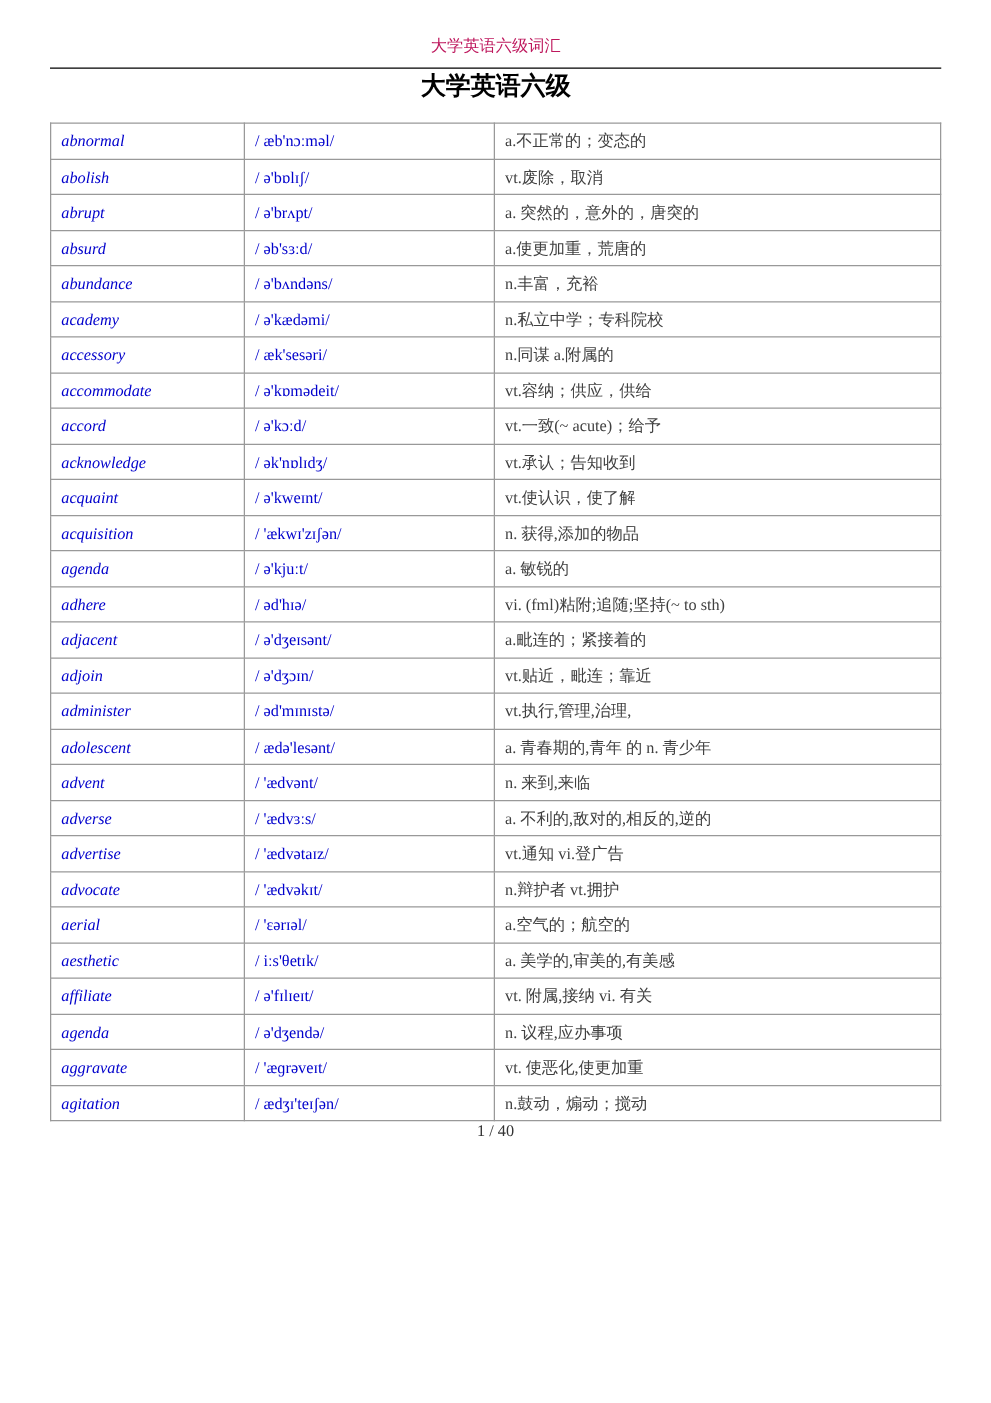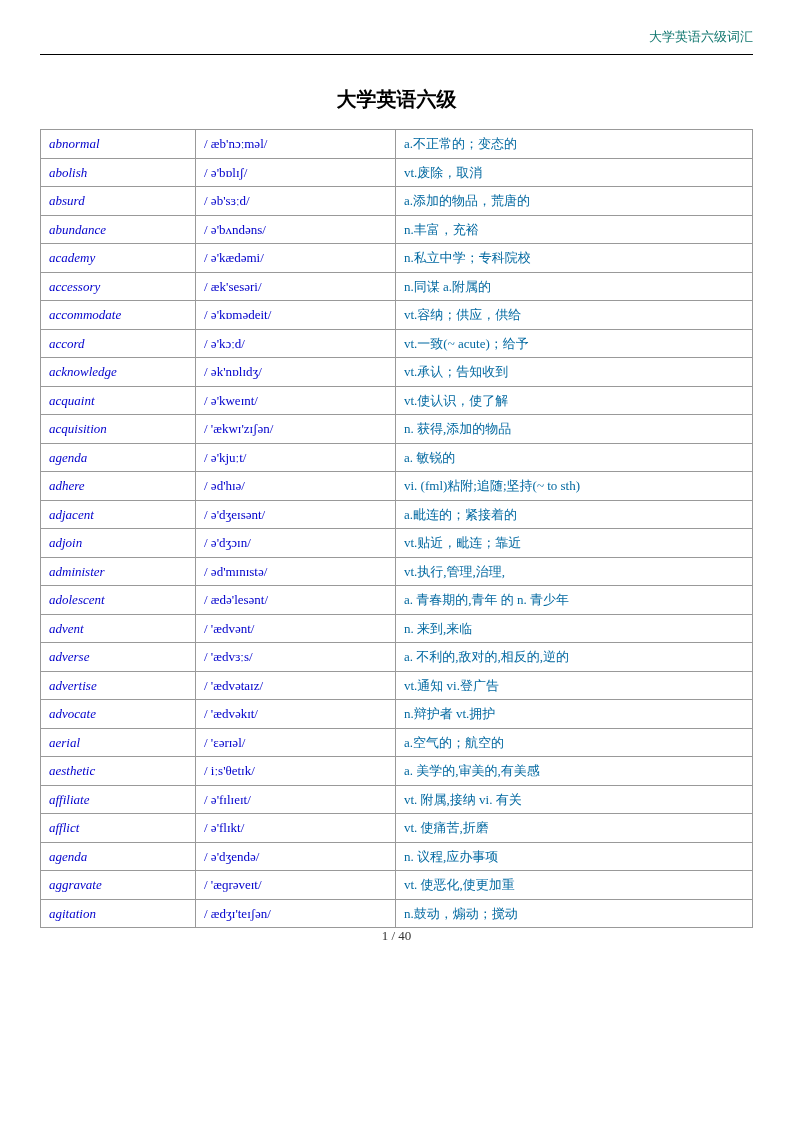--- a/index.html
+++ b/index.html
@@ -5,26 +5,26 @@
     * { margin: 0; padding: 0; box-sizing: border-box; }
     body {
       font-family: "SimSun", "宋体", serif;
       background: #fff;
       color: #000;
       width: 793px;
       min-height: 1122px;
       padding: 20px 40px;
     }
     .top-header {
-      text-align: right;
+      text-align: center;
       font-size: 13px;
-      color: #0f766e;
+      color: #be185d;
       padding: 8px 0;
       border-bottom: 1px solid #000;
-      margin-bottom: 31px;
+      margin-bottom: 0;
     }
     .page-title {
       text-align: center;
       font-size: 20px;
       font-weight: bold;
       color: #000;
       margin-bottom: 16px;
       font-family: Liberation Serif, serif;
     }
     table {
@@ -41,21 +41,21 @@
     td:first-child {
       width: 155px;
       color: #0000cc;
       font-style: italic;
     }
     td:nth-child(2) {
       width: 200px;
       color: #0000cc;
     }
     td:nth-child(3) {
-      color: #0369a1;
+      color: #404040;
     }
     .footer {
       text-align: center;
       font-size: 13px;
       color: #333;
     }
   </style>
 </head>
 <body>
 
@@ -71,23 +71,28 @@
         <td>abnormal</td>
         <td>/ æb'nɔːməl/</td>
         <td>a.不正常的；变态的</td>
       </tr>
       <tr>
         <td>abolish</td>
         <td>/ ə'bɒlɪʃ/</td>
         <td>vt.废除，取消</td>
       </tr>
       <tr>
+        <td>abrupt</td>
+        <td>/ ə'brʌpt/</td>
+        <td>a. 突然的，意外的，唐突的</td>
+      </tr>
+      <tr>
         <td>absurd</td>
         <td>/ əb'sɜːd/</td>
-        <td>a.添加的物品，荒唐的</td>
+        <td>a.使更加重，荒唐的</td>
       </tr>
       <tr>
         <td>abundance</td>
         <td>/ ə'bʌndəns/</td>
         <td>n.丰富，充裕</td>
       </tr>
       <tr>
         <td>academy</td>
         <td>/ ə'kædəmi/</td>
         <td>n.私立中学；专科院校</td>
@@ -181,25 +186,20 @@
         <td>aesthetic</td>
         <td>/ iːs'θetɪk/</td>
         <td>a. 美学的,审美的,有美感</td>
       </tr>
       <tr>
         <td>affiliate</td>
         <td>/ ə'fɪlɪeɪt/</td>
         <td>vt. 附属,接纳 vi. 有关</td>
       </tr>
       <tr>
-        <td>afflict</td>
-        <td>/ ə'flɪkt/</td>
-        <td>vt. 使痛苦,折磨</td>
-      </tr>
-      <tr>
         <td>agenda</td>
         <td>/ ə'dʒendə/</td>
         <td>n. 议程,应办事项</td>
       </tr>
       <tr>
         <td>aggravate</td>
         <td>/ 'æɡrəveɪt/</td>
         <td>vt. 使恶化,使更加重</td>
       </tr>
       <tr>

